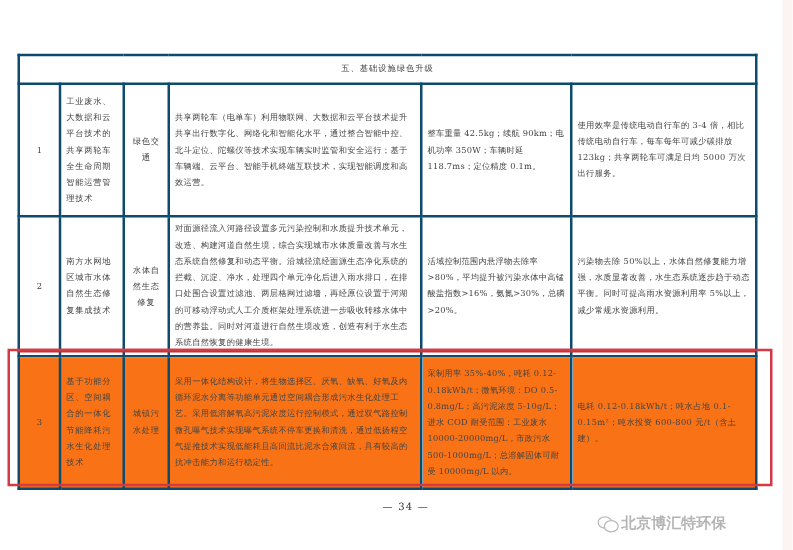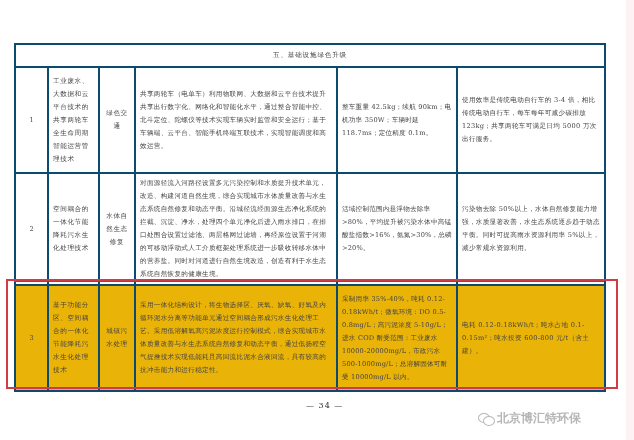--- a/index.html
+++ b/index.html
@@ -54,21 +54,21 @@
     td.col-no { text-align: center; }
     td.col-name { text-align: left; letter-spacing: 0.6px; }
     td.col-cat { text-align: center; letter-spacing: 0.6px; }
     td.col-desc { text-align: left; letter-spacing: 0.3px; }
     td.col-param { text-align: left; letter-spacing: 0.2px; }
     td.col-effect { text-align: left; letter-spacing: 0.3px; }
     td.thick-left { border-left: 2px solid #222; }
     td.gray-left { border-left: 2px solid #888; }
     tr.row1 td { height: 104px; }
     tr.row2 td { height: 110px; }
-    tr.row3 td { height: 104px; background: #eab308; }
+    tr.row3 td { height: 104px; background: #f97316; }
     .row-divider-red {
       position: absolute;
       left: 14px;
       width: 590px;
       height: 3px;
       background: #c0303a;
     }
     .page-number {
       position: absolute;
       left: 306px;
@@ -132,32 +132,32 @@
       <td class="col-no">1</td>
       <td class="col-name gray-left">工业废水、大数据和云平台技术的共享两轮车全生命周期智能运营管理技术</td>
       <td class="col-cat">绿色交通</td>
       <td class="col-desc thick-left">共享两轮车（电单车）利用物联网、大数据和云平台技术提升共享出行数字化、网络化和智能化水平，通过整合智能中控、北斗定位、陀螺仪等技术实现车辆实时监管和安全运行；基于车辆端、云平台、智能手机终端互联技术，实现智能调度和高效运营。</td>
       <td class="col-param thick-left">整车重量 42.5kg；续航 90km；电机功率 350W；车辆时延 118.7ms；定位精度 0.1m。</td>
       <td class="col-effect gray-left">使用效率是传统电动自行车的 3-4 倍，相比传统电动自行车，每车每年可减少碳排放 123kg；共享两轮车可满足日均 5000 万次出行服务。</td>
     </tr>
 
     <tr class="row2">
       <td class="col-no">2</td>
-      <td class="col-name gray-left">空间耦合的一体化节能降耗污水生化处理技术</td>
+      <td class="col-name gray-left">南方水网地区城市水体自然生态修复集成技术</td>
       <td class="col-cat">水体自然生态修复</td>
       <td class="col-desc thick-left">对面源径流入河路径设置多元污染控制和水质提升技术单元，改造、构建河道自然生境，综合实现城市水体质量改善与水生态系统自然修复和动态平衡。沿城径流经面源生态净化系统的拦截、沉淀、净水，处理四个单元净化后进入雨水排口，在排口处围合设置过滤池、两层格网过滤墙，再经原位设置于河湖的可移动浮动式人工介质框架处理系统进一步吸收转移水体中的营养盐。同时对河道进行自然生境改造，创造有利于水生态系统自然恢复的健康生境。</td>
       <td class="col-param thick-left">活域控制范围内悬浮物去除率&gt;80%，平均提升被污染水体中高锰酸盐指数&gt;16%，氨氮&gt;30%，总磷&gt;20%。</td>
       <td class="col-effect gray-left">污染物去除 50%以上，水体自然修复能力增强，水质显著改善，水生态系统逐步趋于动态平衡。同时可提高雨水资源利用率 5%以上，减少常规水资源利用。</td>
     </tr>
 
     <tr class="row3">
       <td class="col-no">3</td>
       <td class="col-name gray-left">基于功能分区、空间耦合的一体化节能降耗污水生化处理技术</td>
       <td class="col-cat">城镇污水处理</td>
-      <td class="col-desc thick-left">采用一体化结构设计，将生物选择区、厌氧、缺氧、好氧及内循环泥水分离等功能单元通过空间耦合形成污水生化处理工艺。采用低溶解氧高污泥浓度运行控制模式，综合实现城市水体质量改善与水生态系统自然修复和动态平衡，通过低扬程空气提推技术实现低能耗且高回流比泥水合液回流，具有较高的抗冲击能力和运行稳定性。</td>
+      <td class="col-desc thick-left">采用一体化结构设计，将生物选择区、厌氧、缺氧、好氧及内循环泥水分离等功能单元通过空间耦合形成污水生化处理工艺。采用低溶解氧高污泥浓度运行控制模式，通过双气路控制微孔曝气技术实现曝气系统不停车更换和清洗，通过低扬程空气提推技术实现低能耗且高回流比泥水合液回流，具有较高的抗冲击能力和运行稳定性。</td>
       <td class="col-param thick-left">采制用率 35%-40%，吨耗 0.12-0.18kWh/t；微氧环境：DO 0.5-0.8mg/L；高污泥浓度 5-10g/L；进水 COD 耐受范围：工业废水 10000-20000mg/L，市政污水 500-1000mg/L；总溶解固体可耐受 10000mg/L 以内。</td>
       <td class="col-effect gray-left">电耗 0.12-0.18kWh/t；吨水占地 0.1-0.15m²；吨水投资 600-800 元/t（含土建）。</td>
     </tr>
   </tbody>
     </table>
 
   <div class="row-divider-red" style="top:279px;"></div>
 
   <div class="highlight-frame" style="position:absolute;left:6px;top:279px;width:612px;height:110px;border:2px solid #d23a44;box-sizing:border-box;pointer-events:none;"></div>
 

